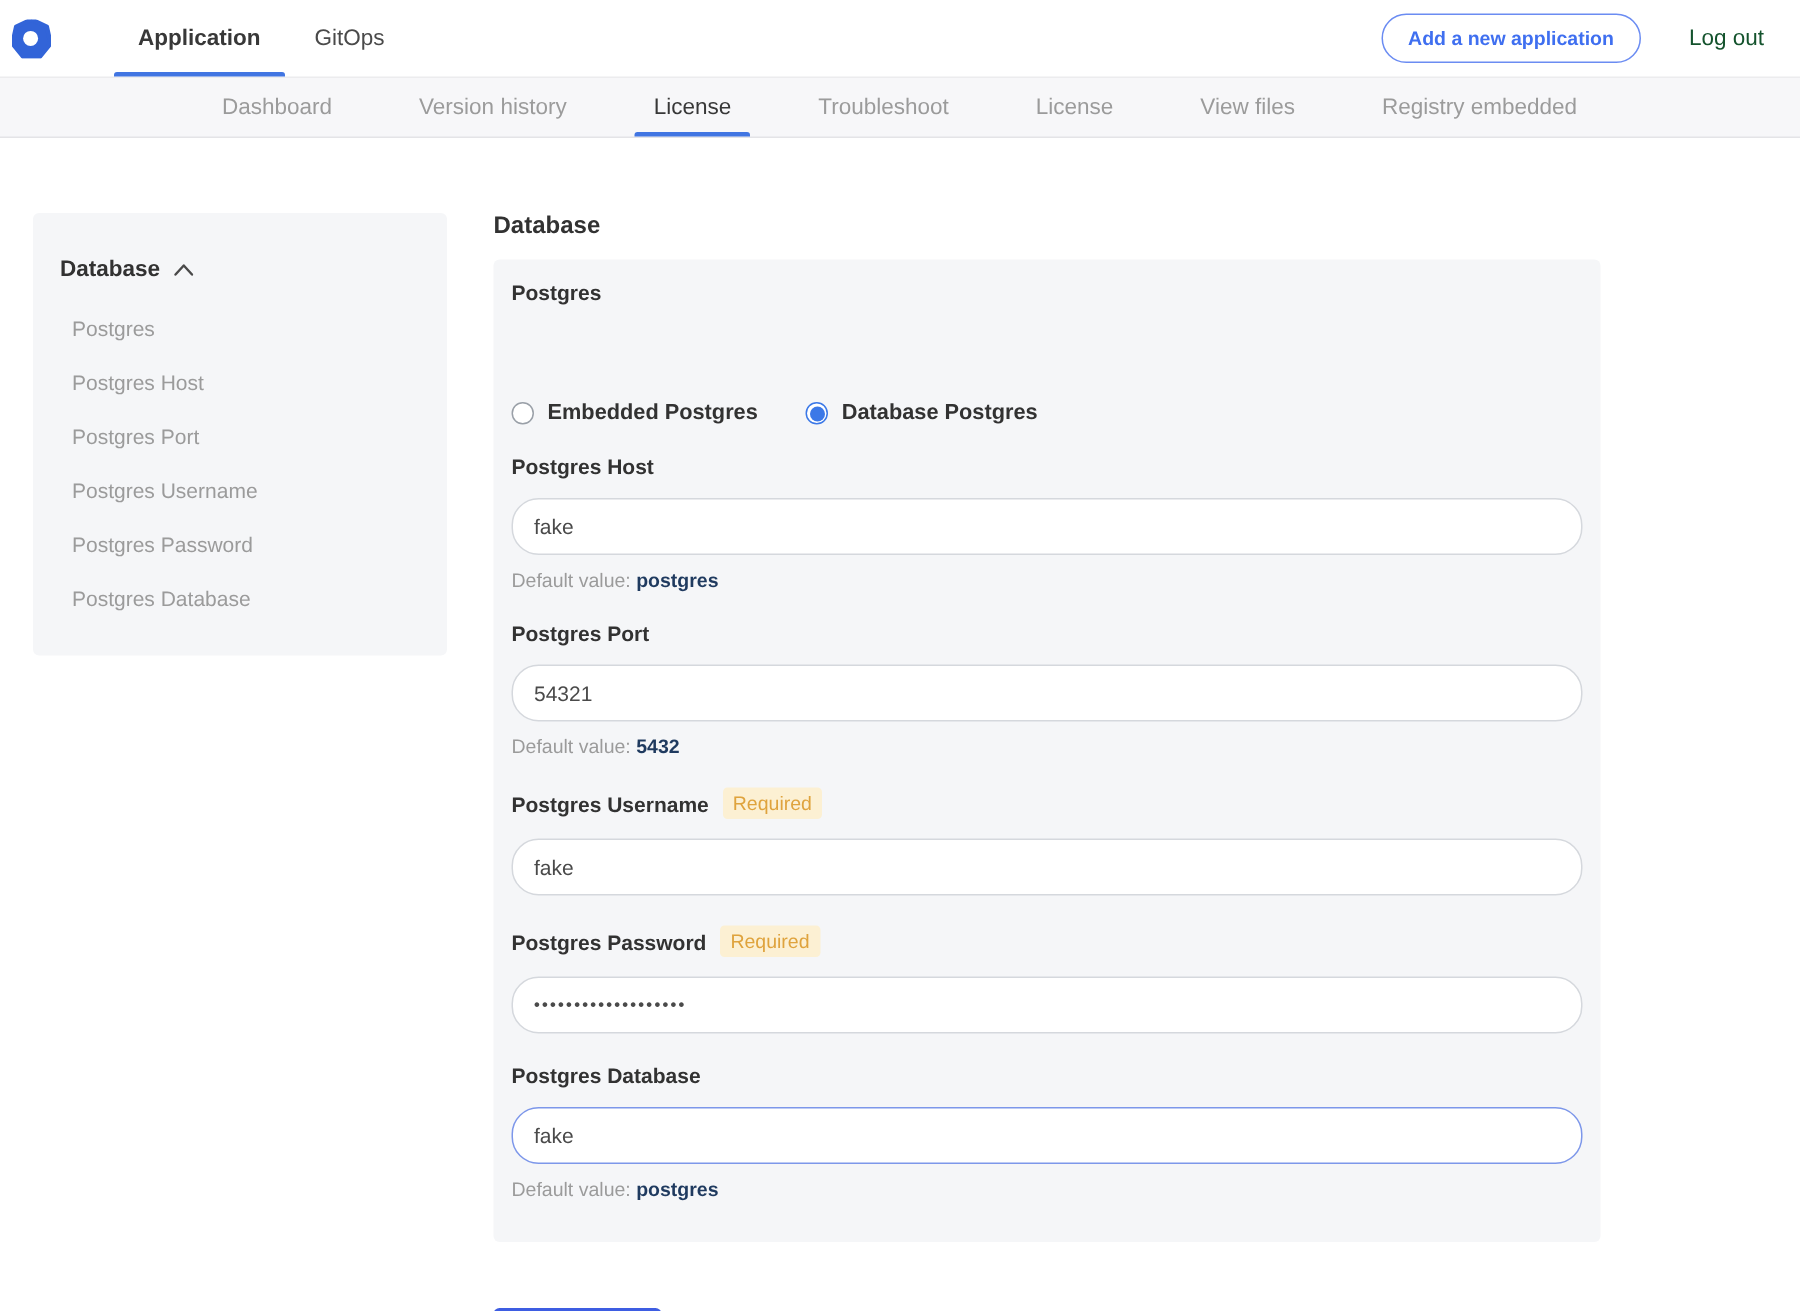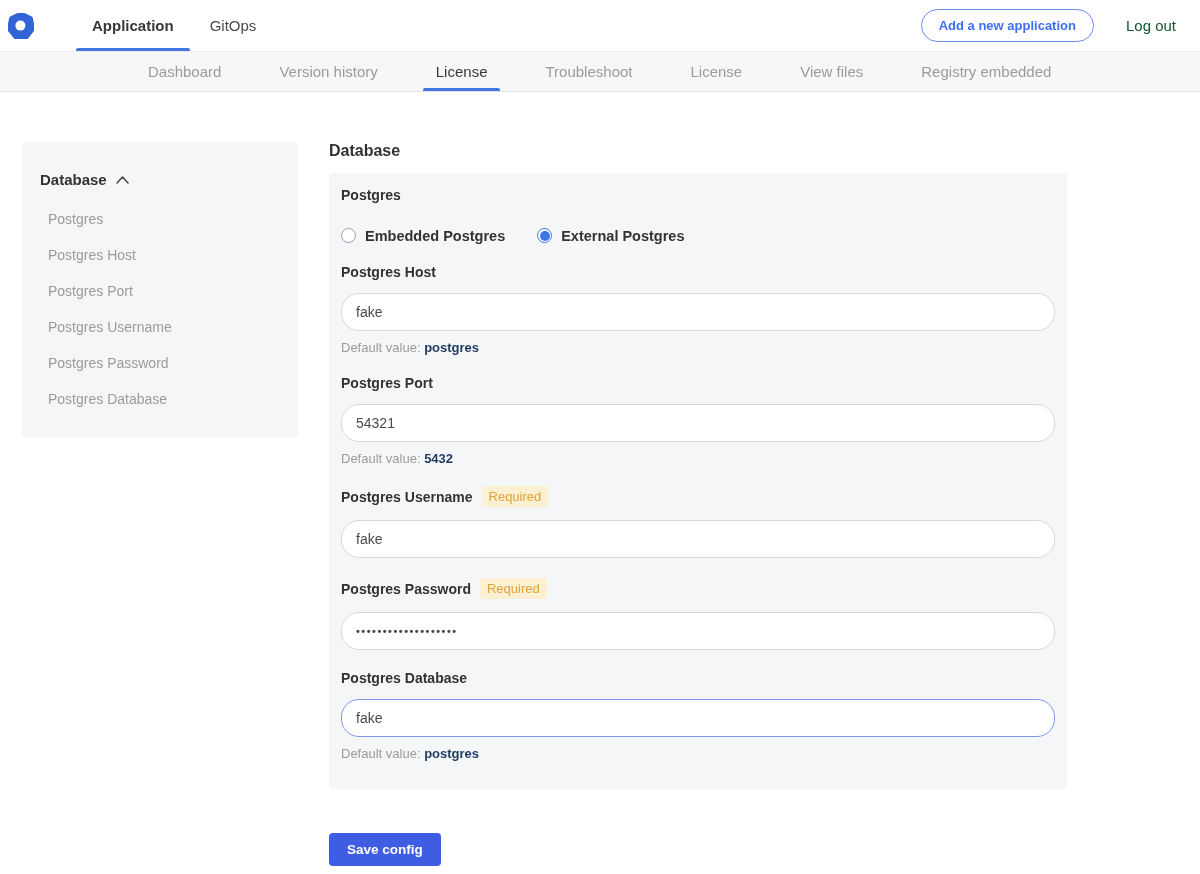--- a/index.html
+++ b/index.html
@@ -43,21 +43,21 @@
 
   .main { margin-left:31px; width:738px; }
   .page-title { font-size:16px; font-weight:700; color:#323232; }
 
   .config-card { margin-top:13px; background:#f5f6f8; border-radius:4px;
     padding:14px 12px 28px 12px; }
   .group-label { font-size:14px; font-weight:700; color:#323232; }
   .group-help { margin-top:10px; font-size:14.5px; color:#9b9b9b; }
 
   .radio-row { margin-top:25px; display:flex; align-items:center; gap:32px; }
-  .radio-opt { display:flex; align-items:flex-start; gap:9px; cursor:pointer; }
+  .radio-opt { display:flex; align-items:flex-end; gap:9px; cursor:pointer;margin-top:39px; }
   .radio-circle { width:15px; height:15px; border-radius:50%; border:1.5px solid #9aa0a8;
     background:#fff; flex:0 0 auto; }
   .radio-opt.selected .radio-circle { border:1.5px solid #3b78e7; position:relative; }
   .radio-opt.selected .radio-circle::after { content:""; position:absolute; inset:1.5px;
     border-radius:50%; background:#3b78e7; }
   .radio-label { font-size:14.5px; font-weight:700; color:#323232; }
 
   .field-label-row { margin-top:20px; display:flex; align-items:center; gap:9px; }
   .field-label { font-size:14px; font-weight:700; color:#323232; }
   .required-badge { font-size:13px; color:#dfa33d; background:#fcf0d3;
@@ -147,21 +147,21 @@
     <section class="config-card">
       <div class="group-label">Postgres</div>
 
       <div class="radio-row">
         <div class="radio-opt">
           <span class="radio-circle"></span>
           <span class="radio-label">Embedded Postgres</span>
         </div>
         <div class="radio-opt selected">
           <span class="radio-circle"></span>
-          <span class="radio-label">External Postgres</span>
+          <span class="radio-label">Database Postgres</span>
         </div>
       </div>
 
       <div class="field-label-row">
         <span class="field-label">Postgres Host</span>
       </div>
       <input type="text" class="field-input" value="fake" style="">
       <div class="field-helper">
         <span>Default value:</span>
         <b>postgres</b>

